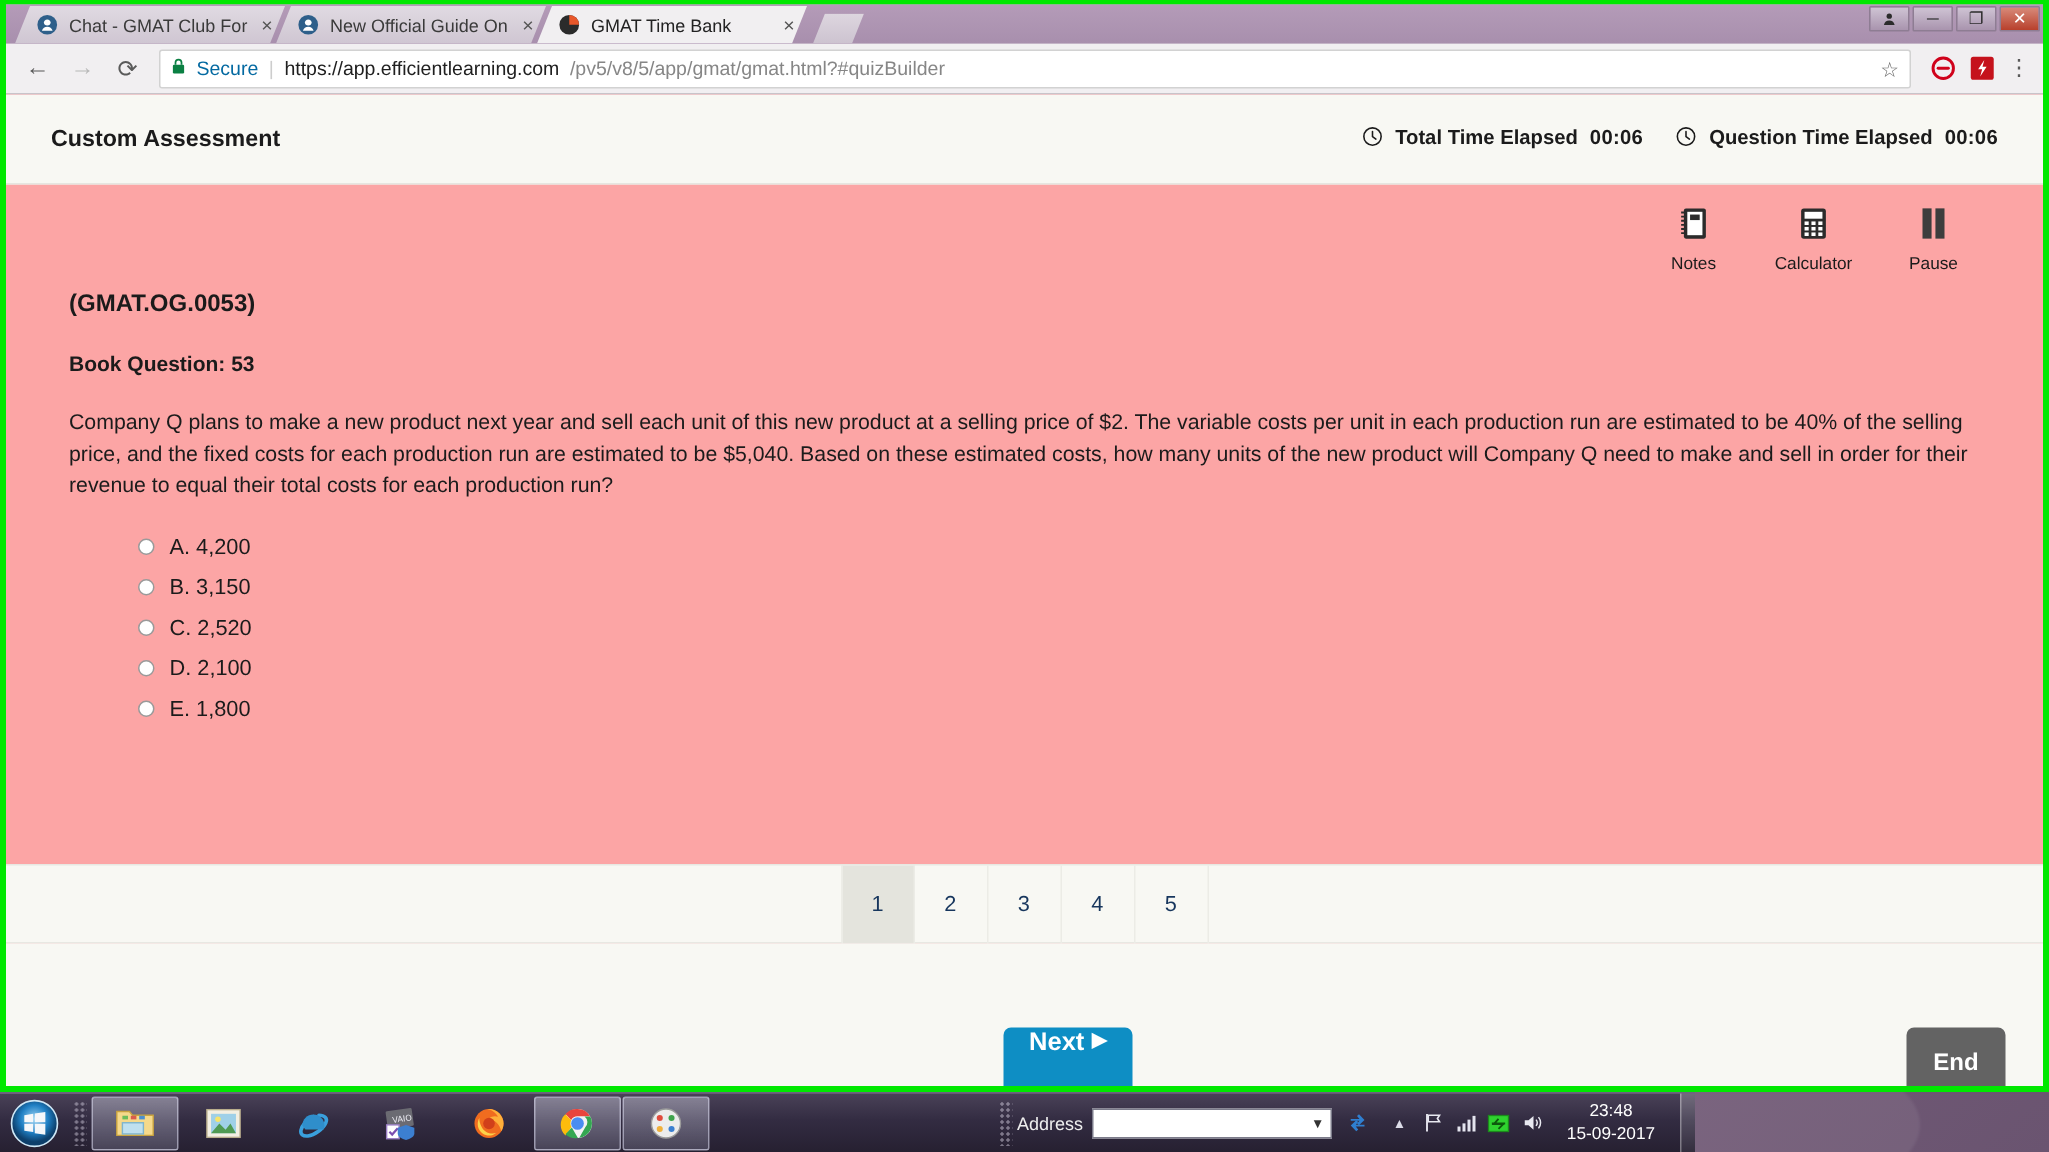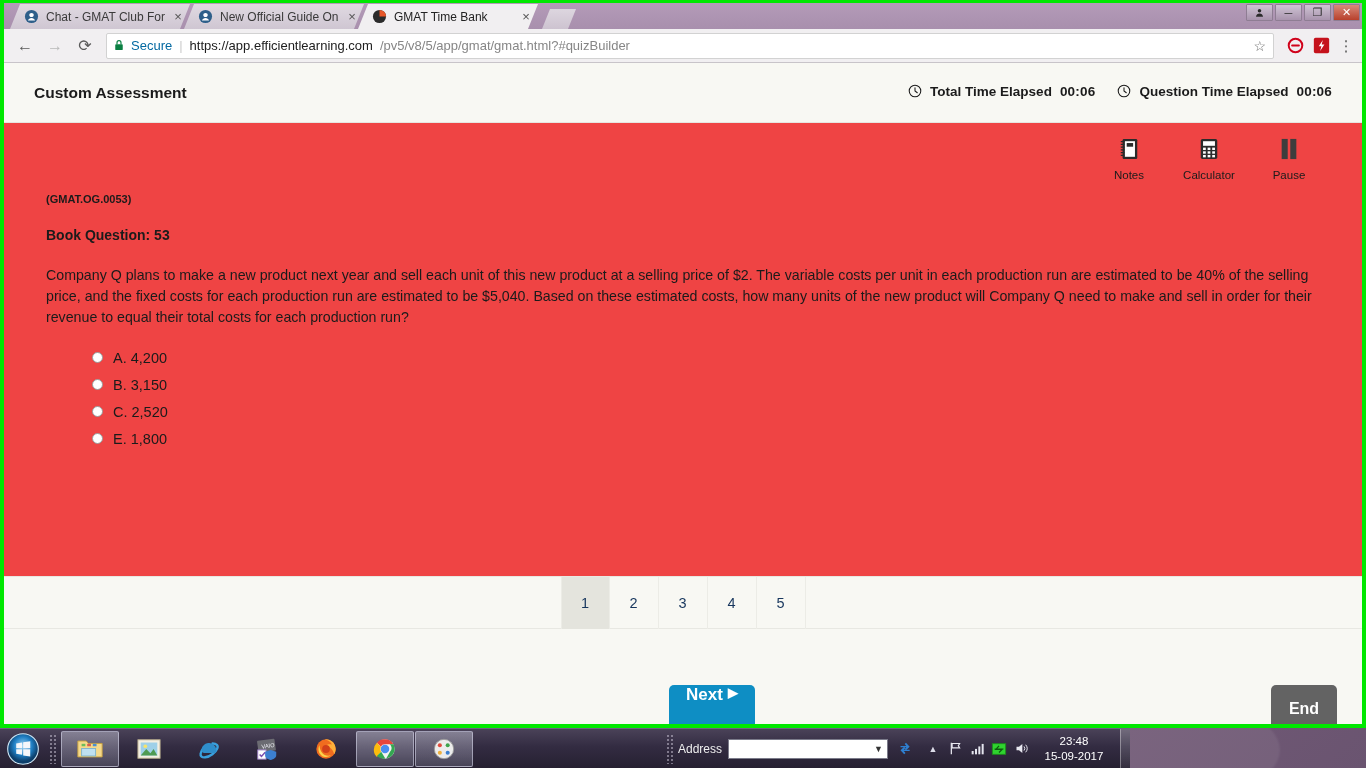--- a/index.html
+++ b/index.html
@@ -100,21 +100,21 @@
     width: 22px; height: 22px; margin-left: 4px; cursor: pointer;
     display: flex; align-items: center; justify-content: center;
   }
   .menu-dots {
     width: 20px; margin-left: 4px; color: #5a5a5a; font-size: 15px;
     text-align: center; cursor: pointer; line-height: 0.8;
   }
 
   
   #viewport {
-    position: relative; height: 661px; background: #ef4444; overflow: hidden;
+    position: relative; height: 661px; background: #fca5a5; overflow: hidden;
   }
 
   
   #app-header {
     height: 60px; background: #f8f8f3; border-bottom: 1px solid #e6e6e0;
     display: flex; align-items: center; padding: 0 30px;
   }
   #app-title { font-size: 15.5px; font-weight: bold; color: #1b1b1b; }
   #timers { margin-left: auto; display: flex; align-items: center; gap: 22px; }
   .timer { display: flex; align-items: flex-start; gap: 8px; font-size: 13.5px; color: #1b1b1b; }
@@ -133,21 +133,21 @@
   .tool-label { font-size: 11.5px; color: #1b1b1b; }
 
   
   #question-area { padding: 6px 40px 0 42px; }
   #q-headline { display: flex; align-items: center; gap: 14px; }
   #q-title { font-size: 23px; font-weight: bold; color: #17365d; letter-spacing: .1px; }
   #flag-toggle {
     width: 26px; height: 26px; border-radius: 50%; background: #dcdcdc;
     display: flex; align-items: center; justify-content: center; cursor: pointer;
   }
-  #q-code { margin-top: 6px; font-size: 11px; font-weight: bold; color: #1b1b1b; }
+  #q-code { margin-top: 6px; font-size: 16px; font-weight: bold; color: #1b1b1b; }
   #book-question { margin-top: 22px; font-size: 14px; font-weight: bold; color: #1b1b1b; }
   #q-text {
     margin-top: 22px; font-size: 14.2px; line-height: 21px;
     color: #1b1b1b; max-width: 1270px; text-align: left;
   }
   #choices { margin-top: 16px; padding-left: 46px; }
   .choice {
     display: flex; align-items: center; gap: 10px;
     height: 27px; cursor: pointer;
   }
@@ -421,20 +421,24 @@
           <label class="choice">
             <span class="radio"></span>
             <span class="choice-label">B. 3,150</span>
           </label>
           <label class="choice">
             <span class="radio"></span>
             <span class="choice-label">C. 2,520</span>
           </label>
           <label class="choice">
             <span class="radio"></span>
+            <span class="choice-label">D. 2,100</span>
+          </label>
+          <label class="choice">
+            <span class="radio"></span>
             <span class="choice-label">E. 1,800</span>
           </label>
         </div>
       </div>
 
       <div id="pager-strip">
         <div class="pager-btn current">1</div>
         <div class="pager-btn">2</div>
         <div class="pager-btn">3</div>
         <div class="pager-btn">4</div>

